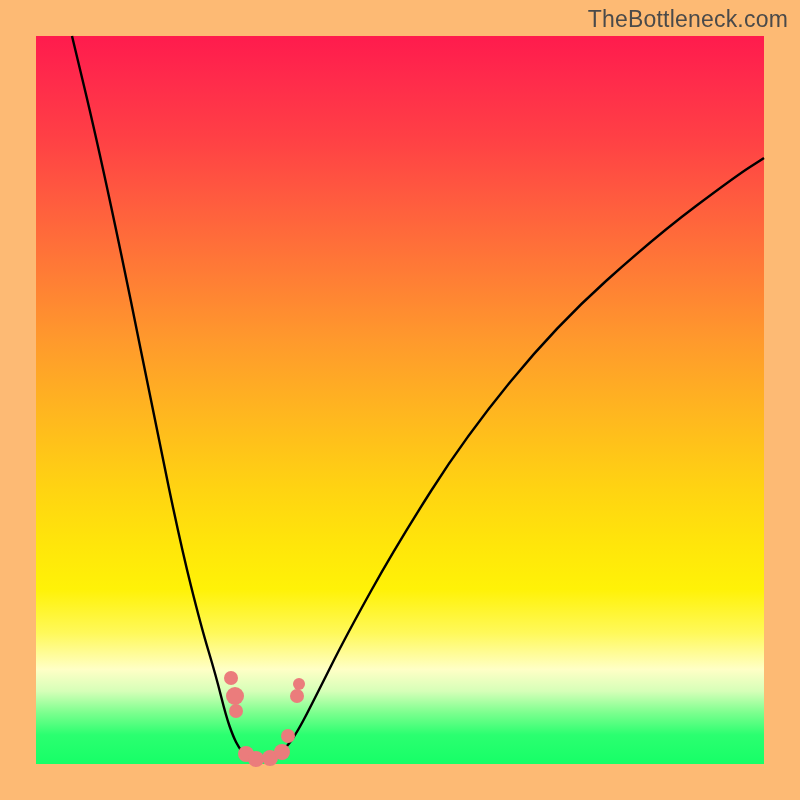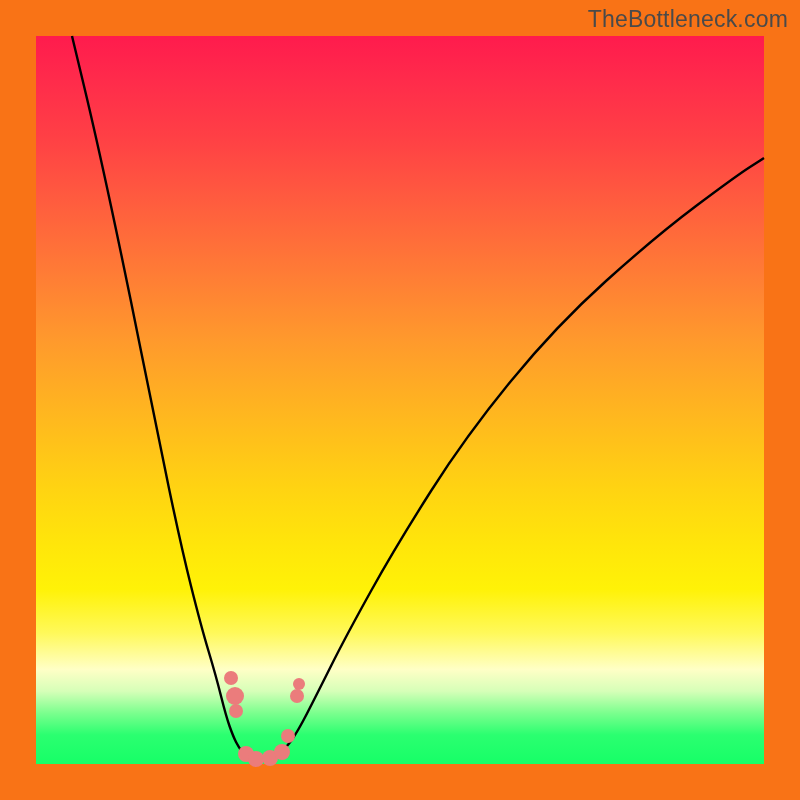--- a/index.html
+++ b/index.html
@@ -8,21 +8,21 @@
     width: 800px;
     height: 800px;
     background: #000;
     overflow: hidden;
     font-family: Arial, Helvetica, sans-serif;
   }
   .outer {
     position: relative;
     width: 800px;
     height: 800px;
-    background: #f97316;
+    background: #fdba74;
   }
   .plot {
     position: absolute;
     left: 36px;
     top: 36px;
     width: 728px;
     height: 728px;
     background: linear-gradient(
       to bottom,
       #ff1b4d 0%,

